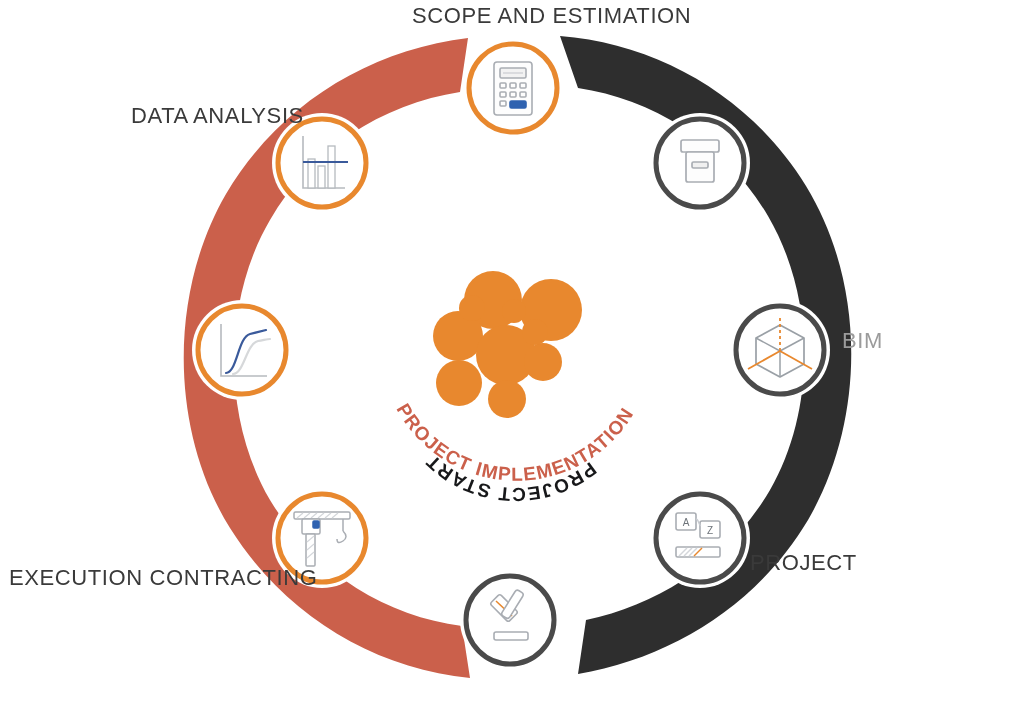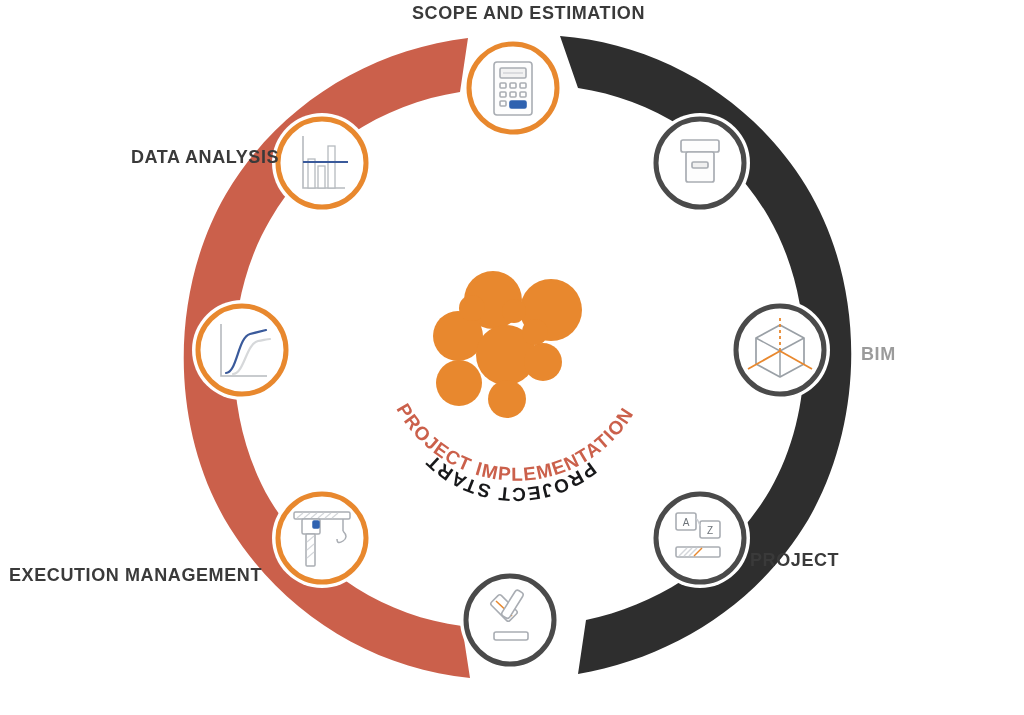--- a/index.html
+++ b/index.html
@@ -26,31 +26,31 @@
     position: absolute;
     left: 0; top: 0;
     width: 1024px;
     height: 715px;
   }
 
   
   .olabel {
     position: absolute;
     font-family: "Liberation Sans", sans-serif;
-    font-size: 18px;
+    font-size: 22px;
     letter-spacing: 0.6px;
     color: #3a3a3a;
     white-space: nowrap;
-    font-weight: 700;
+    font-weight: 400;
   }
   .olabel.muted { color: #9b9b9b; }
 
   .lbl-scope { left: 412px; top: 3px; }
-  .lbl-data  { left: 131px; top: 103px; margin-top: 44px; }
-  .lbl-bim   { left: 842px; top: 344px; margin-left: 19px; }
+  .lbl-data  { left: 131px; top: 103px; }
+  .lbl-bim   { left: 842px; top: 328px; }
   .lbl-plan  { left: 750px; top: 550px; }
   .lbl-exec  { left: 9px;  top: 565px; }
   .lbl-bid   { left: 396px; top: 676px; }
 
   .curve-text {
     font-family: "Liberation Sans", sans-serif;
     letter-spacing: 1.2px;
   }
   .curve-start {
     font-size: 19px;
@@ -234,16 +234,16 @@
   </svg>
 
   <div class="olabel lbl-scope">SCOPE AND ESTIMATION</div>
 
   <div class="olabel lbl-data">DATA ANALYSIS</div>
 
   <div class="olabel muted lbl-bim">BIM</div>
 
   <div class="olabel lbl-plan">PROJECT</div>
 
-  <div class="olabel lbl-exec">EXECUTION MANAGEMENT</div>
+  <div class="olabel lbl-exec">EXECUTION CONTRACTING</div>
 
 
 </div>
 
 </body></html>

